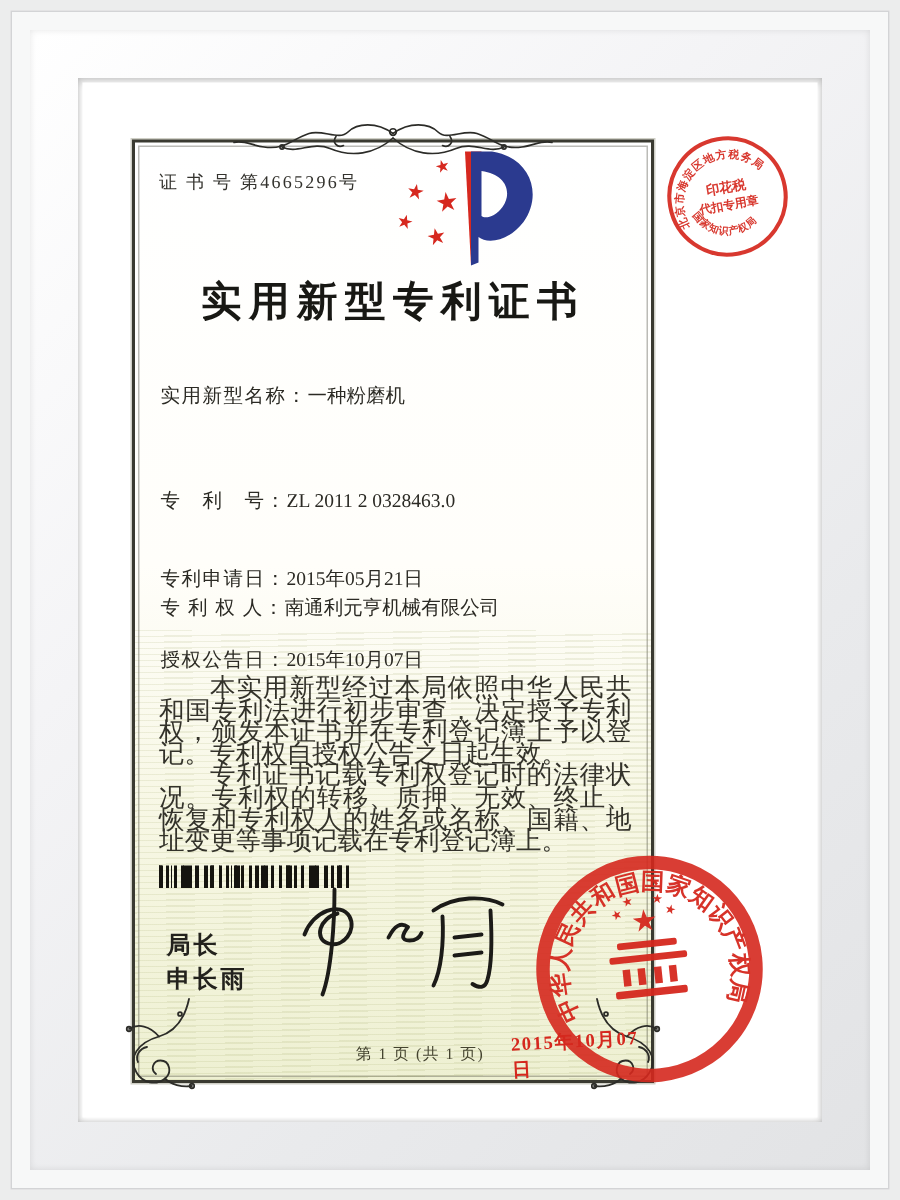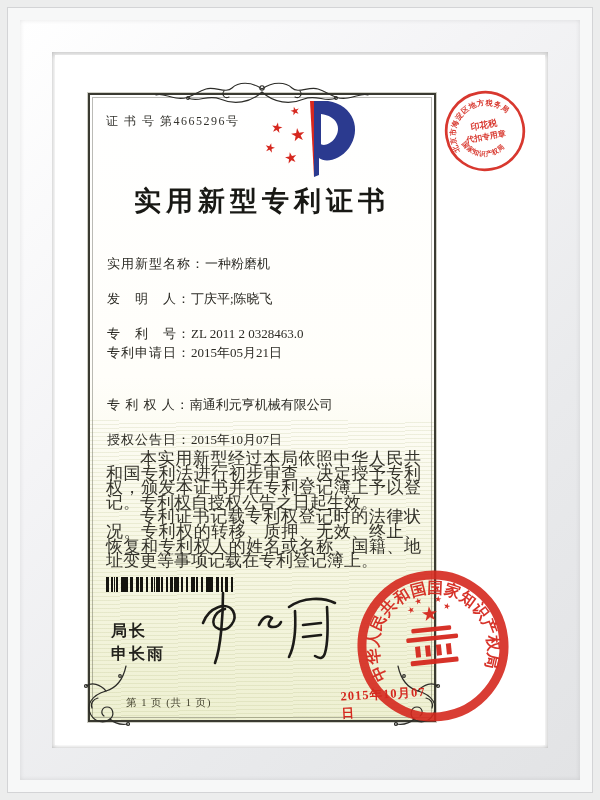--- a/index.html
+++ b/index.html
@@ -29,36 +29,36 @@
     background:repeating-linear-gradient(179deg,rgba(130,140,60,.12) 0 1px,transparent 1px 4px);
     pointer-events:none;}
   
   .cert-no{position:absolute;left:16px;top:18px;font-size:12px;letter-spacing:1.5px;color:#33322d;}
   .logo{position:absolute;left:158px;top:0px;width:116px;height:90px;}
   .tax-stamp{position:absolute;left:351px;top:-8px;width:88px;height:88px;transform:rotate(-10deg);opacity:.92;}
   .title{position:absolute;left:0;right:0;top:88px;text-align:center;
     font-size:27px;font-weight:bold;letter-spacing:5px;color:#181814;}
   .field{position:absolute;left:17px;right:14px;font-size:13px;color:#2b2a24;white-space:nowrap;}
   .field .lbl{letter-spacing:1px;margin-top:40px;}
-  .f0{top:160px}.f1{top:195px}.f2{top:230px}.f3{top:249px}.f4{top:301px}.f5{top:336px}
+  .f0{top:160px}.f1{top:195px}.f2{top:230px}.f3{top:282px}.f4{top:301px}.f5{top:336px}
   .paras{position:absolute;left:16px;right:13px;top:357px;font-size:17px;line-height:14.6px;
     text-align:justify;color:#33322a;}
   .paras p{margin:0;text-indent:2em;}
   .barcode{position:absolute;left:16px;top:482px;width:128px;height:15px;
     background:
       repeating-linear-gradient(90deg,#15140f 0 2px,transparent 2px 5px),
       repeating-linear-gradient(90deg,#15140f 0 1px,transparent 1px 8px),
       repeating-linear-gradient(90deg,#15140f 0 3px,transparent 3px 17px);}
   .director{position:absolute;left:21px;top:524px;font-size:16px;font-weight:bold;
     line-height:23px;color:#23221d;letter-spacing:2px;}
   .signature{position:absolute;left:95px;top:490px;width:160px;height:90px;}
   .seal{position:absolute;left:264px;top:472px;width:158px;height:158px;transform:rotate(-6deg);opacity:.95;}
   .seal-date{position:absolute;left:251px;top:591px;font-size:12.5px;font-weight:bold;
     color:#d5281e;letter-spacing:1px;transform:rotate(-3deg);}
-  .page-footer{position:absolute;left:0;right:0;top:601px;text-align:left;
+  .page-footer{position:absolute;left:0;right:0;top:601px;text-align:center;
     font-size:10.5px;color:#44432f;letter-spacing:1px;margin-left:36px;}
   
   .top-ornament{position:absolute;left:50%;top:-16px;transform:translateX(-50%);}
   .corner{position:absolute;bottom:-8px;}
   .corner.bl{left:-10px;}
   .corner.br{right:-10px;transform:scaleX(-1);}
 </style>
 </head>
 <body>
 
@@ -138,21 +138,20 @@
     <text font-size="6.4" fill="#d5281e" font-weight="bold" letter-spacing="0.4">
       <textPath href="#taxBot">国家知识产权局</textPath>
     </text>
     <text x="42" y="39" text-anchor="middle" font-size="8.5" fill="#d5281e" font-weight="bold">印花税</text>
     <text x="42" y="50" text-anchor="middle" font-size="7.6" fill="#d5281e" font-weight="bold">代扣专用章</text>
   </svg>
 
   <div class="title">实用新型专利证书</div>
 
   <div class="field f0"><span class="lbl">实用新型名称：</span><span>一种粉磨机</span></div>
-  <div class="field f1"><span class="lbl">发　明　人：</span><span>丁庆平;陈晓飞</span></div>
   <div class="field f2"><span class="lbl">专　利　号：</span><span>ZL 2011 2 0328463.0</span></div>
   <div class="field f3"><span class="lbl">专利申请日：</span><span>2015年05月21日</span></div>
   <div class="field f4"><span class="lbl">专 利 权 人：</span><span>南通利元亨机械有限公司</span></div>
   <div class="field f5"><span class="lbl">授权公告日：</span><span>2015年10月07日</span></div>
 
   <div class="paras">
     <p>本实用新型经过本局依照中华人民共和国专利法进行初步审查，决定授予专利权，颁发本证书并在专利登记簿上予以登记。专利权自授权公告之日起生效。</p>
     <p>专利证书记载专利权登记时的法律状况。专利权的转移、质押、无效、终止、恢复和专利权人的姓名或名称、国籍、地址变更等事项记载在专利登记簿上。</p>
   </div>
 

